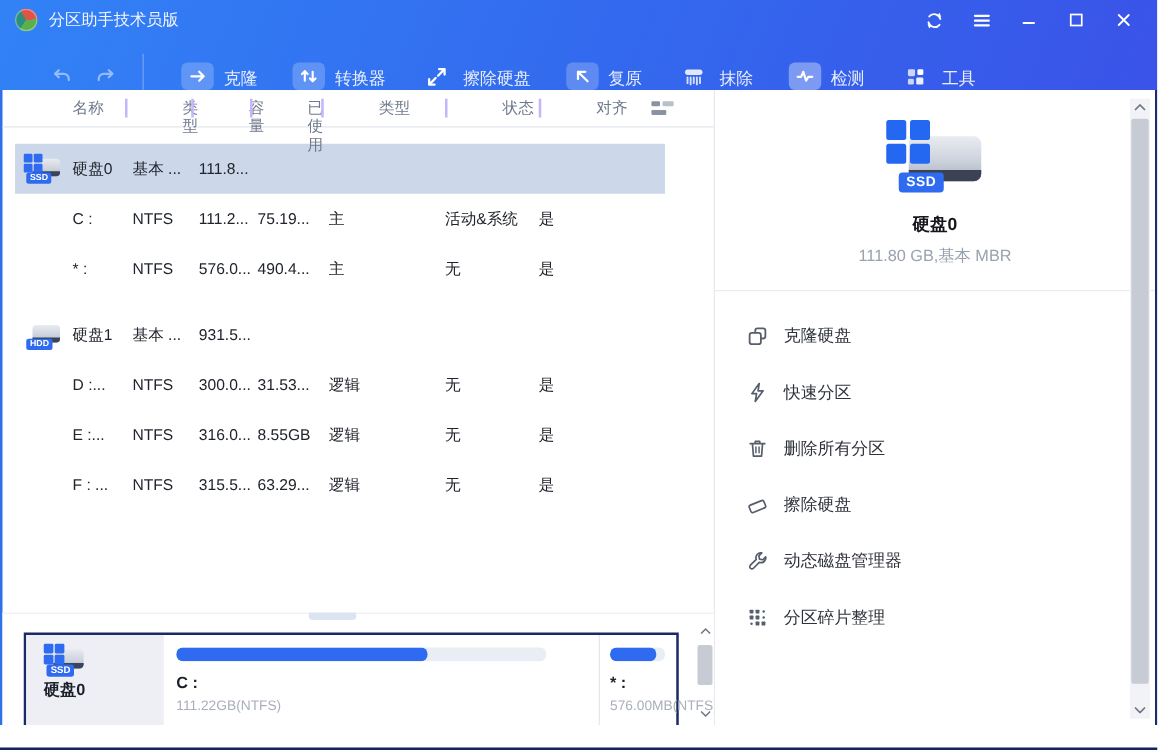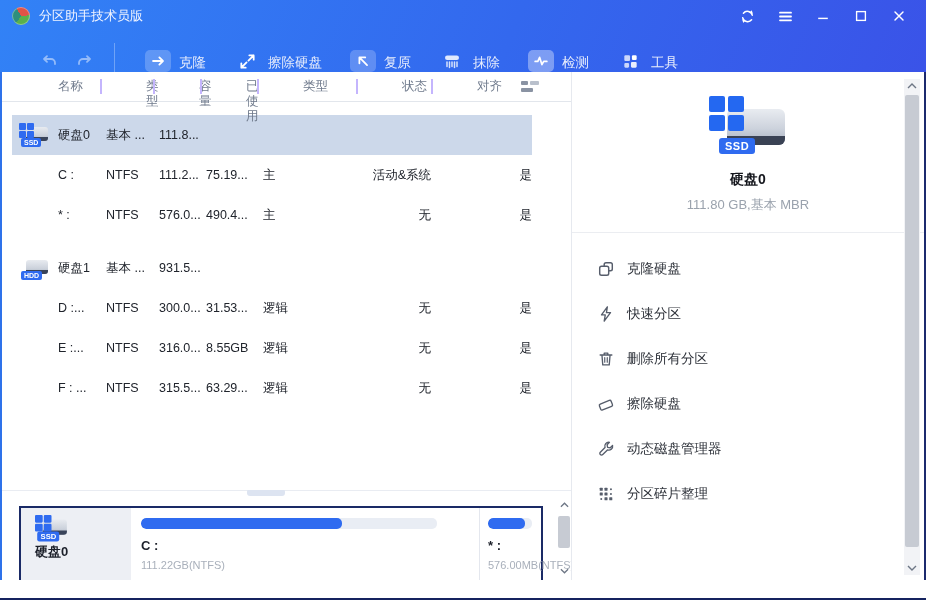--- a/index.html
+++ b/index.html
@@ -44,21 +44,21 @@
   .thead .hc { height:15px; line-height:15px; padding-left:6px; }
   .thead .hc.first { padding-left:2px; }
   .thead .hc.tick { border-left:2px solid #c4b5fd;padding-left:44px; }
   .view-opt { position:absolute; right:32px; top:8px; width:18px; height:14px; }
   .trow { height:40px; margin:0 39px 0 10px; font-size:12.5px; color:#20242c; }
   .trow.sel { background:#ccd8ea; }
   .trow.first { margin-top:13px; }
   .trow.gap { margin-top:13px; }
   .c-name { padding-left:2px; }
   .c-pad { padding-left:6px; }
-  .c-center { text-align:right; }
+  .c-center { text-align:left; }
   .c-icon { display:flex; justify-content:center; }
 
   
   .mini-disk { position:relative; width:30px; height:24px; }
   .md-drive { position:absolute; left:7px; top:4px; width:22px; height:14px; border-radius:3px;
     background:linear-gradient(180deg,#e8ebf0 0%,#ccd2dc 60%,#aab2c0 100%); }
   .md-drive::after { content:""; position:absolute; left:0; bottom:0; width:100%; height:4px;
     border-radius:0 0 3px 3px; background:#3a445a; }
   .md-sq { position:absolute; left:0; top:0; width:15px; height:15px;
     display:grid; grid-template-columns:7px 7px; grid-template-rows:7px 7px; gap:1px; }
@@ -178,20 +178,28 @@
 
       <div class="tbtn">
         <span class="chip">
           <svg width="18" height="18" viewBox="0 0 20 20">
               <path d="M4.5 10h10.5M11.5 6l4 4-4 4" fill="none" stroke="#fff" stroke-width="2" stroke-linecap="round" stroke-linejoin="round"></path>
             </svg>
         </span>
         <span class="lbl">克隆</span>
       </div>
 
+      <div class="tbtn">
+        <span class="chip">
+          <svg width="18" height="18" viewBox="0 0 20 20">
+              <path d="M6.5 14V5.5M6.5 5.5L4 8M6.5 5.5L9 8M13.5 6v8.5M13.5 14.5L11 12M13.5 14.5L16 12" fill="none" stroke="#fff" stroke-width="1.9" stroke-linecap="round" stroke-linejoin="round"></path>
+            </svg>
+        </span>
+        <span class="lbl">转换器</span>
+      </div>
 
       <div class="tbtn">
         <span class="chip bare">
           <svg width="19" height="19" viewBox="0 0 20 20">
               <path d="M16.5 3.5L11 9M16.5 3.5h-4.6M16.5 3.5v4.6M3.5 16.5L9 11M3.5 16.5h4.6M3.5 16.5v-4.6" fill="none" stroke="#fff" stroke-width="1.9" stroke-linecap="round" stroke-linejoin="round"></path>
             </svg>
         </span>
         <span class="lbl">擦除硬盘</span>
       </div>
 

